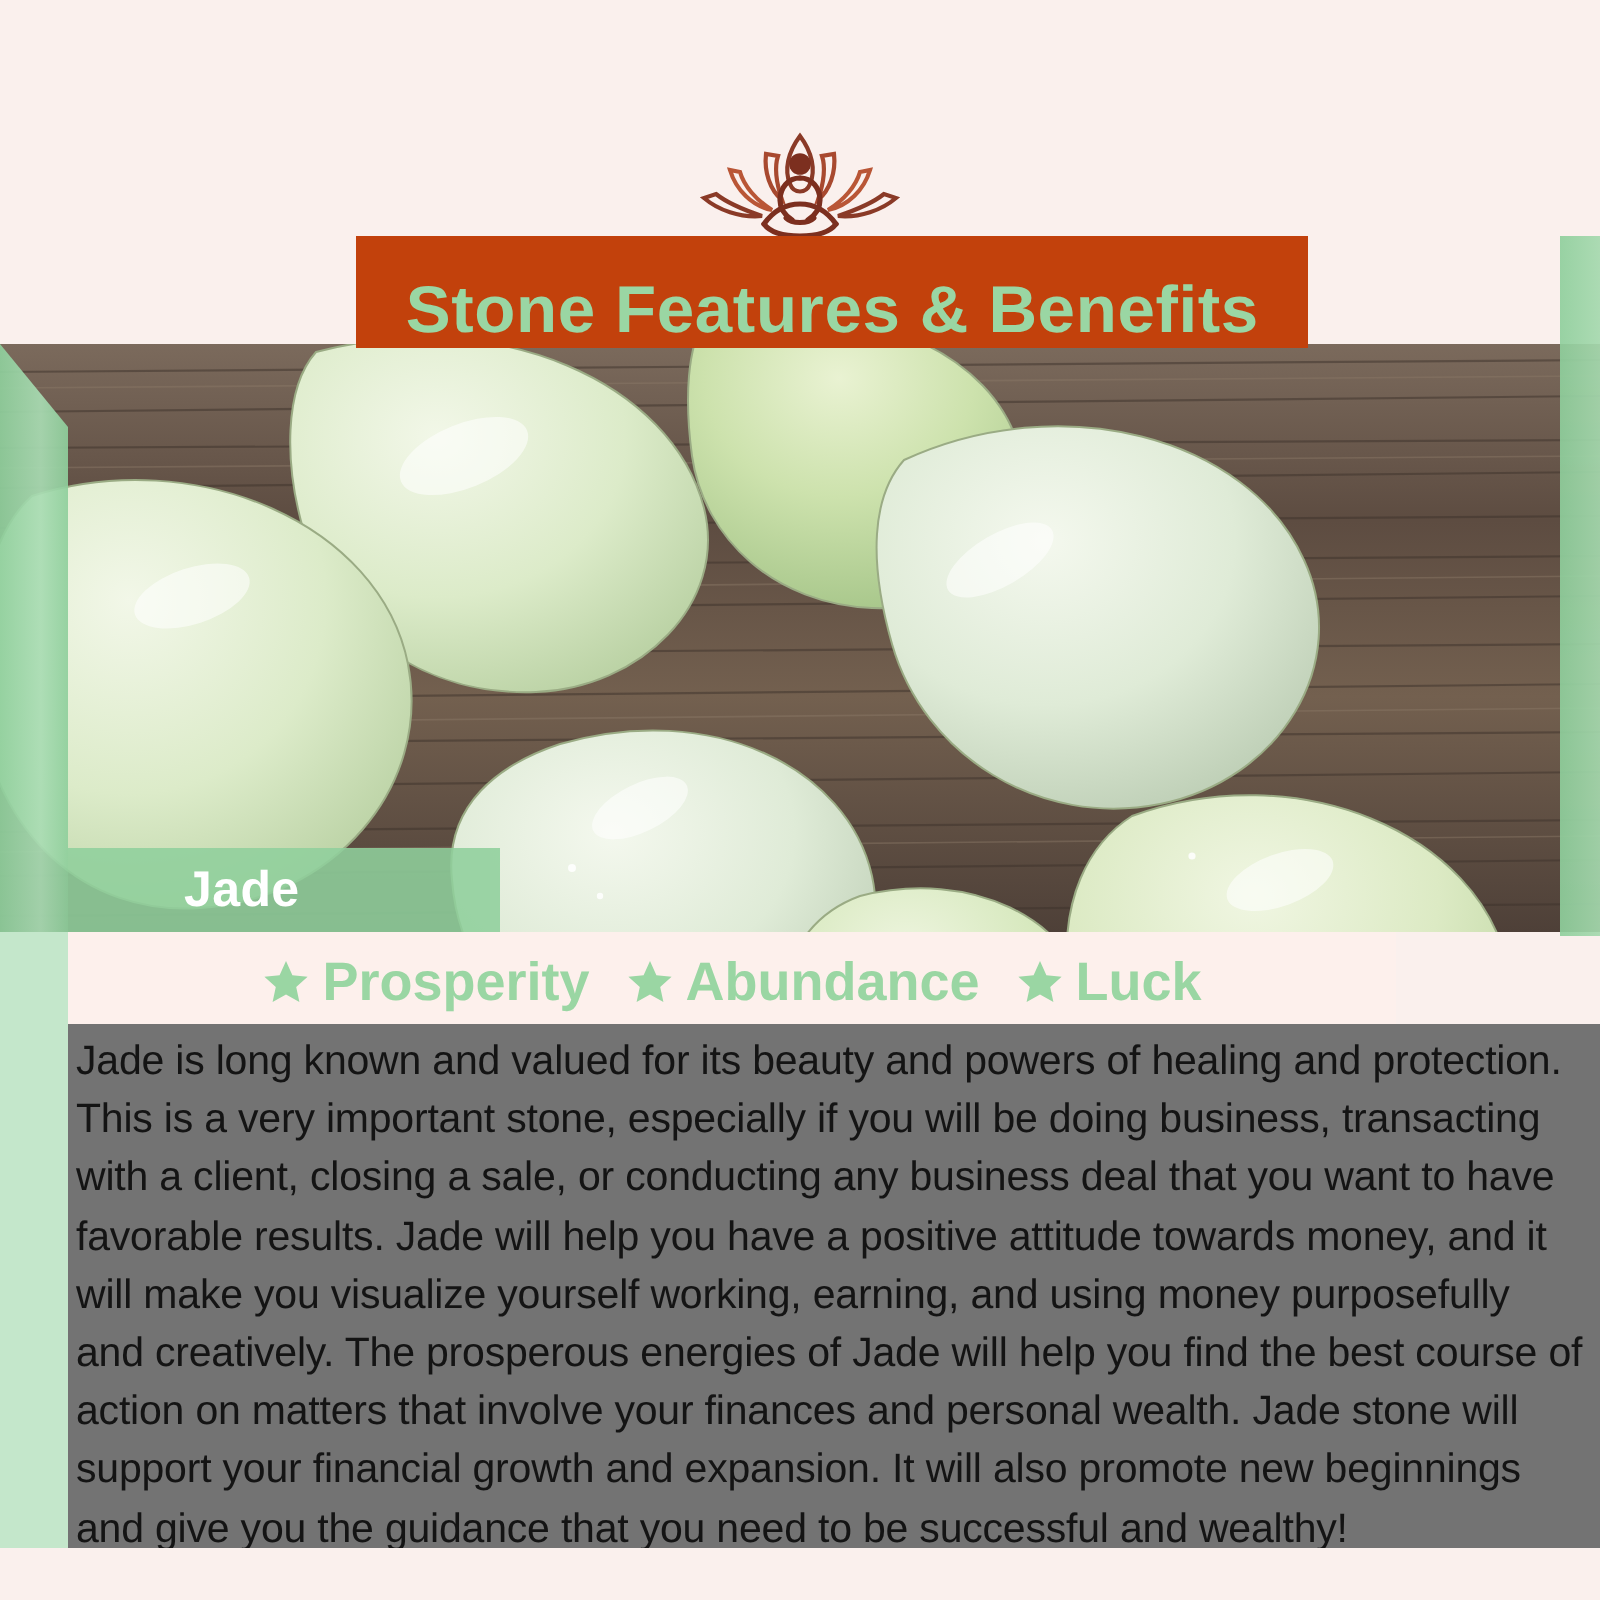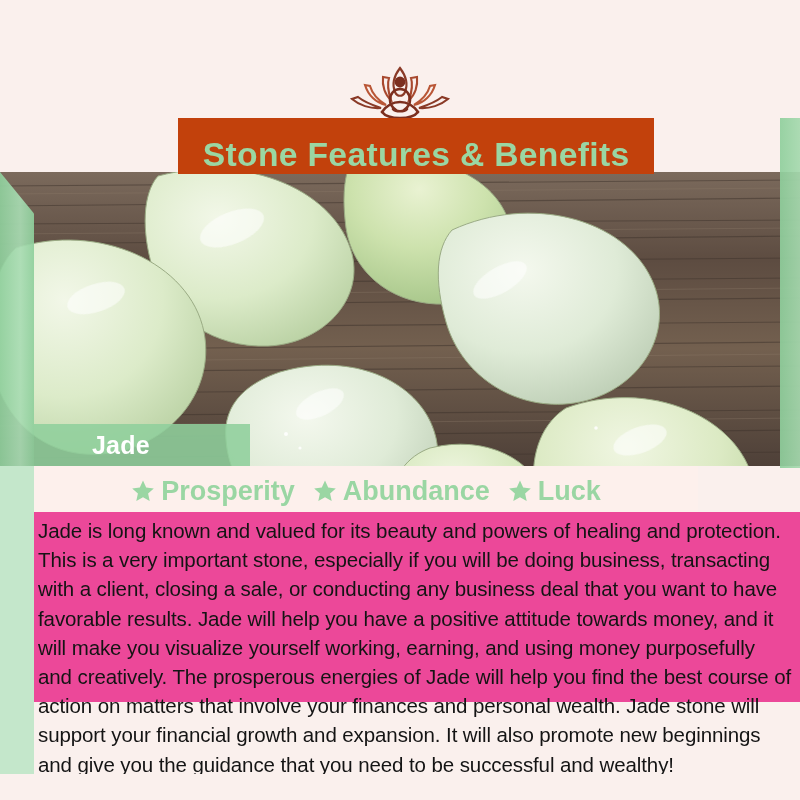--- a/index.html
+++ b/index.html
@@ -85,22 +85,22 @@
   }
   .benefit { display:flex; align-items:center; gap:6px; }
   .star { width:24px; height:24px; display:block; }
   .benefit-label {
     font-family:"Liberation Sans Narrow","Liberation Sans", sans-serif;
     font-weight:bold; font-size:27px; color:#9ad6a3; white-space:nowrap;
   }
 
   
   .body-panel {
-    position:absolute; left:34px; top:512px; width:766px; height:190px;
-    background:#ec4899; z-index:3;
+    position:absolute; left:34px; top:512px; width:766px; height:262px;
+    background:#737373; z-index:3;
     padding:4px 8px 0 4px;
   }
   .body-text {
     font-family:"Liberation Sans Narrow","Liberation Sans", sans-serif;
     font-size:20.5px; line-height:29.2px; color:#141414;
     font-weight:500; text-align:left; letter-spacing:-0.1px;
   }
 
   .footer-fill {
     position:absolute; left:0; bottom:0; width:800px; height:26px;

